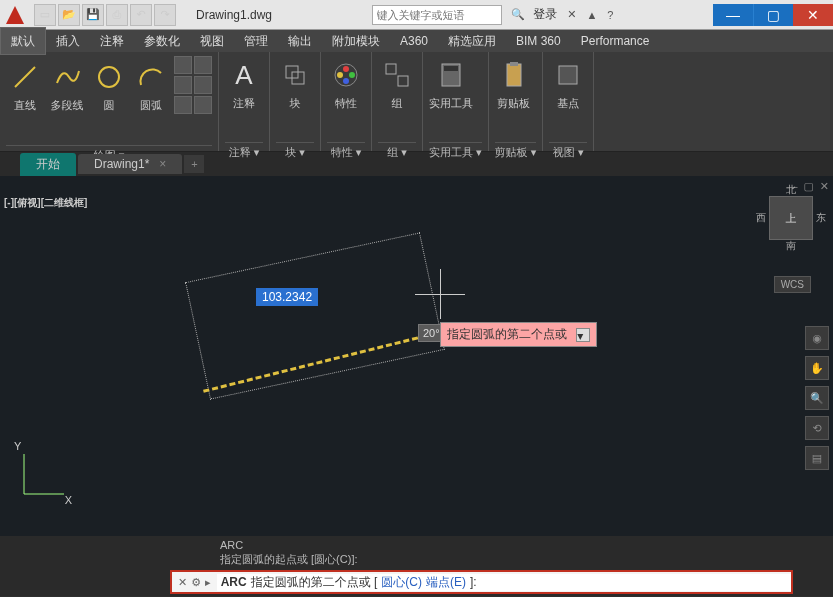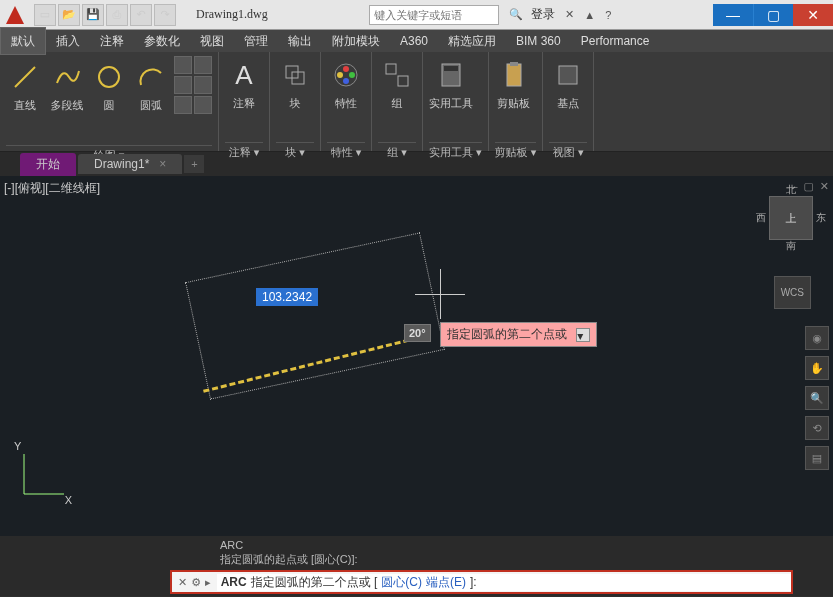--- a/index.html
+++ b/index.html
@@ -3,21 +3,21 @@
 <meta charset="utf-8">
 <style>
 * { margin:0; padding:0; box-sizing:border-box; font-family:"Microsoft YaHei",Arial,sans-serif; }
 body { background:#2a2a2a; width:833px; height:597px; overflow:hidden; font-size:11px; color:#ccc; }
 
 
 .titlebar { height:30px; background:#e6e6e6; display:flex; align-items:center; border-bottom:1px solid #999; }
 .logo { width:30px; height:30px; display:flex; align-items:center; justify-content:center; }
 .qat { display:flex; gap:2px; margin-left:4px; }
 .qat-btn { width:22px; height:22px; display:flex; align-items:center; justify-content:center; background:#d8d8d8; border:1px solid #bbb; cursor:pointer; }
-.doctitle { margin-left:20px; color:#333; font-size:12px;font-family:Liberation Serif, serif; }
+.doctitle { margin-left:20px; color:#333; font-size:12px; }
 .search { margin-left:auto; width:130px; height:20px; background:#fff; border:1px solid #aaa; font-size:11px; padding:0 4px; color:#888; }
 .tb-icon { margin-left:10px; color:#555; cursor:pointer; }
 .login { margin-left:8px; color:#333; font-size:12px; }
 .winctrl { margin-left:auto; display:flex; }
 .winbtn { width:40px; height:22px; display:flex; align-items:center; justify-content:center; color:#fff; font-size:14px; }
 .minb { background:#1a6fc0; }
 .maxb { background:#1a6fc0; border-left:1px solid #2980d0; }
 .closeb { background:#c94030; }
 
 
@@ -31,35 +31,35 @@
 .panel-row { display:flex; gap:4px; flex:1; }
 .rbtn { display:flex; flex-direction:column; align-items:center; justify-content:center; gap:2px; min-width:34px; cursor:pointer; color:#ccc; font-size:11px; }
 .rbtn .ico { width:30px; height:30px; display:flex; align-items:center; justify-content:center; }
 .rbtn.big .ico { width:38px; height:38px; }
 .small-grid { display:grid; grid-template-columns:repeat(2,18px); grid-template-rows:repeat(3,18px); gap:2px; }
 .sbtn { width:18px; height:18px; background:#555; border:1px solid #666; cursor:pointer; }
 .panel-title { text-align:center; color:#bbb; font-size:11px; padding-top:2px; border-top:1px solid #555;margin-top:31px; }
 
 
 .filetabs { height:24px; background:#2a2a2a; display:flex; align-items:center; padding-left:20px; gap:2px; }
-.ftab { padding:3px 16px; background:#701a75; color:#ccc; font-size:12px; border-radius:3px 3px 0 0; cursor:pointer; position:relative; }
+.ftab { padding:3px 16px; background:#0f766e; color:#ccc; font-size:12px; border-radius:3px 3px 0 0; cursor:pointer; position:relative; }
 .ftab.active { background:#444; }
 .ftab .x { margin-left:10px; color:#888; }
 .addtab { width:20px; height:18px; background:#3a3a3a; display:flex; align-items:center; justify-content:center; color:#888; cursor:pointer; }
 
 
 .viewport { position:relative; height:360px; background:#1a1f24; }
-.vp-label { position:absolute; top:4px; left:4px; color:#ccc; font-size:12px; }
+.vp-label { position:absolute; top:20px; left:4px; color:#ccc; font-size:10px;font-weight:bold; }
 .vp-ctrl { position:absolute; top:4px; right:4px; display:flex; gap:6px; color:#888; }
 .viewcube { position:absolute; top:20px; right:20px; width:44px; height:44px; background:#4a4a4a; border:1px solid #666; display:flex; align-items:center; justify-content:center; font-size:11px; color:#ddd; }
 .vc-n { position:absolute; top:-14px; left:50%; transform:translateX(-50%); font-size:10px; color:#aaa; }
 .vc-s { position:absolute; bottom:-14px; left:50%; transform:translateX(-50%); font-size:10px; color:#aaa; }
 .vc-e { position:absolute; right:-14px; top:50%; transform:translateY(-50%); font-size:10px; color:#aaa; }
 .vc-w { position:absolute; left:-14px; top:50%; transform:translateY(-50%); font-size:10px; color:#aaa; }
-.wcs { position:absolute; top:100px; right:22px; background:#3a3a3a; padding:10px 6px; font-size:10px; color:#aaa; border:1px solid #555; }
+.wcs { position:absolute; top:100px; right:22px; background:#3a3a3a; padding:2px 6px; font-size:10px; color:#aaa; border:1px solid #555; }
 .navbar { position:absolute; right:4px; top:150px; width:24px; display:flex; flex-direction:column; gap:6px; }
 .navbtn { width:24px; height:24px; background:#3a3a3a; border:1px solid #555; cursor:pointer; display:flex; align-items:center; justify-content:center; color:#888; }
 
 
 .selbox { position:absolute; border:1px dotted #aaa; }
 .dashline { position:absolute; border-top:3px dashed #e0c040; }
 .crosshair-h { position:absolute; height:1px; width:50px; background:#ccc; }
 .crosshair-v { position:absolute; width:1px; height:50px; background:#ccc; }
 .dim-val { position:absolute; background:#2a70d0; color:#fff; padding:2px 6px; font-size:12px; }
 .ang-val { position:absolute; background:#5a5a5a; color:#ddd; padding:2px 4px; font-size:11px; border:1px solid #777; }
@@ -307,21 +307,21 @@
     <div class="navbtn">🔍</div>
     <div class="navbtn">⟲</div>
     <div class="navbtn">▤</div>
   </div>
 
   <div class="selbox" style="left:195px; top:80px; width:240px; height:120px; transform:rotate(-12deg);"></div>
   <div class="dashline" style="left:200px; top:186px; width:230px; transform:rotate(-14deg);"></div>
   <div class="crosshair-h" style="left:415px; top:118px;"></div>
   <div class="crosshair-v" style="left:440px; top:93px;"></div>
   <div class="dim-val" style="left:256px; top:112px;">103.2342</div>
-  <div class="ang-val" style="left:404px; top:148px;font-weight:bold;">20°</div>
+  <div class="ang-val" style="left:418px; top:148px;">20°</div>
   <div class="tooltip" style="left:440px; top:146px;">
     <span>指定圆弧的第二个点或</span>
     <span class="tt-icon">▾</span>
   </div>
 
   <div class="ucs">
     <svg width="60" height="60">
       <line x1="10" y1="50" x2="10" y2="10" stroke="#a0ff80" stroke-width="1"></line>
       <line x1="10" y1="50" x2="50" y2="50" stroke="#a0ff80" stroke-width="1"></line>
       <text x="2" y="10" fill="#ccc" font-size="11"></text>

